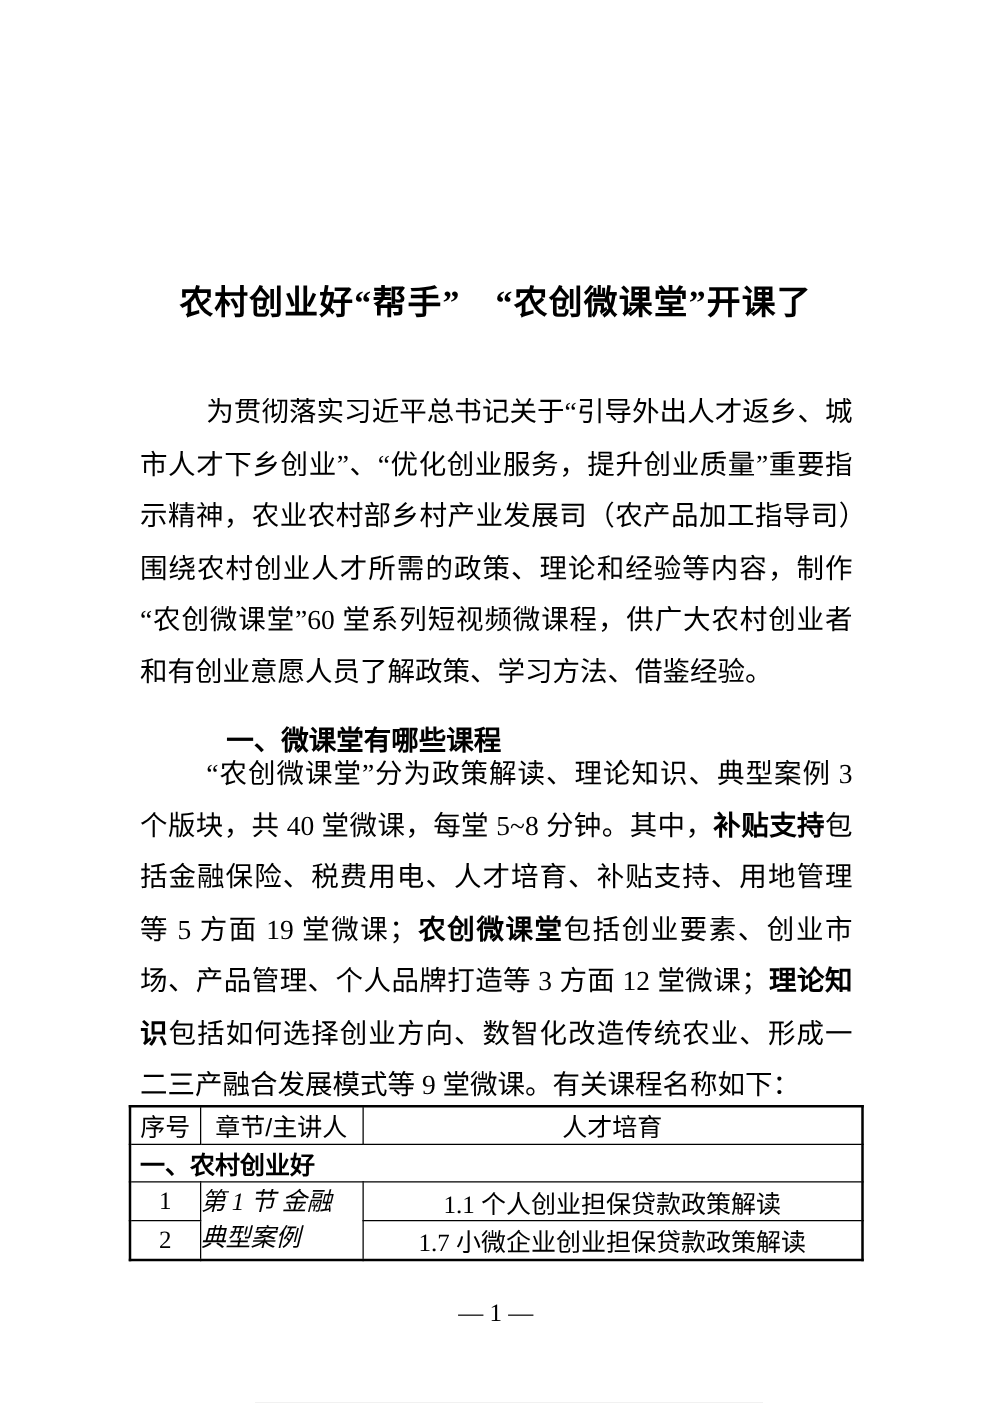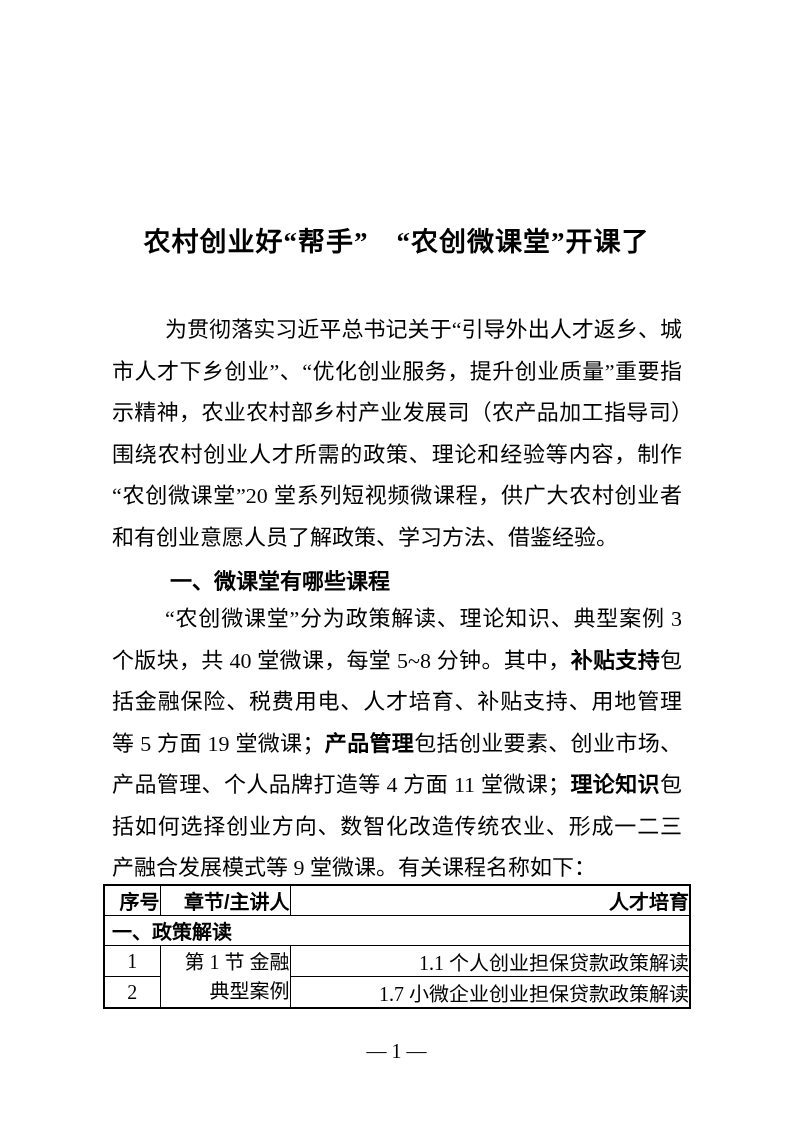--- a/index.html
+++ b/index.html
@@ -40,21 +40,21 @@
   #para2 { top: 598px; }
   .para b {
     font-family: "Liberation Sans", "DejaVu Sans", sans-serif;
     font-weight: bold;
   }
   .heading {
     position: absolute;
     top: 556px;
     left: 112px;
     width: 570px;
-    margin: 5px;
+    margin: 16px;
     padding-left: 53px;
     font-size: 22px;
     line-height: 41.5px;
     font-weight: bold;
     font-family: "Liberation Sans", "DejaVu Sans", sans-serif;
   }
   table.course-table {
     position: absolute;
     top: 884px;
     left: 103px;
@@ -68,44 +68,45 @@
     border: 1px solid #000;
     padding: 0;
     font-size: 20px;
     vertical-align: middle;
   }
   col.c-no { width: 56px; }
   col.c-chapter { width: 130px; }
   col.c-course { width: 400px; }
   tr.header-row th {
     height: 26px;
-    font-weight: bold;
+    font-weight: normal;
     font-family: "Liberation Sans", "DejaVu Sans", sans-serif;
-    text-align: right;
+    text-align: center;
   }
   tr.section-row td {
     height: 29px;
     font-weight: bold;
     font-family: "Liberation Sans", "DejaVu Sans", sans-serif;
     text-align: left;
     padding-left: 7px;
   }
   tr.data-row td { height: 30px; }
   td.no-cell {
     text-align: center;
     font-size: 18px;
     font-family: "Liberation Serif", "DejaVu Serif", serif;
   }
   td.chapter-cell {
-    text-align: right;
+    text-align: left;
     font-family: "Liberation Serif", "DejaVu Serif", serif;
     line-height: 29px;
+    font-style: italic;
   }
   td.course-cell {
-    text-align: right;
+    text-align: center;
     padding-left: 8px;
     font-family: "Liberation Serif", "DejaVu Serif", serif;
     margin-left: 20px;
   }
   .footer {
     position: absolute;
     top: 1040px;
     left: 0;
     width: 100%;
     text-align: center;
@@ -113,40 +114,40 @@
     font-family: "Liberation Serif", "DejaVu Serif", serif;
   }
 </style>
 </head>
 <body>
 
 <div class="page">
 
   <h1 class="title">农村创业好“帮手”　“农创微课堂”开课了</h1>
 
-  <p class="para" id="para1">为贯彻落实习近平总书记关于“引导外出人才返乡、城市人才下乡创业”、“优化创业服务，提升创业质量”重要指示精神，农业农村部乡村产业发展司（农产品加工指导司）围绕农村创业人才所需的政策、理论和经验等内容，制作“农创微课堂”20 堂系列短视频微课程，供广大农村创业者和有创业意愿人员了解政策、学习方法、借鉴经验。</p>
+  <p class="para" id="para1">为贯彻落实习近平总书记关于“引导外出人才返乡、城市人才下乡创业”、“优化创业服务，提升创业质量”重要指示精神，农业农村部乡村产业发展司（农产品加工指导司）围绕农村创业人才所需的政策、理论和经验等内容，制作“农创微课堂”60 堂系列短视频微课程，供广大农村创业者和有创业意愿人员了解政策、学习方法、借鉴经验。</p>
 
   <h2 class="heading">一、微课堂有哪些课程</h2>
 
-  <p class="para" id="para2"><span>“农创微课堂”分为政策解读、理论知识、典型案例 3 个版块，共 40 堂微课，每堂 5~8 分钟。其中，</span><b>补贴支持</b><span>包括金融保险、税费用电、人才培育、补贴支持、用地管理等 5 方面 19 堂微课；</span><b>产品管理</b><span>包括创业要素、创业市场、产品管理、个人品牌打造等 4 方面 11 堂微课；</span><b>理论知识</b><span>包括如何选择创业方向、数智化改造传统农业、形成一二三产融合发展模式等 9 堂微课。有关课程名称如下：</span></p>
+  <p class="para" id="para2"><span>“农创微课堂”分为政策解读、理论知识、典型案例 3 个版块，共 40 堂微课，每堂 5~8 分钟。其中，</span><b>补贴支持</b><span>包括金融保险、税费用电、人才培育、补贴支持、用地管理等 5 方面 19 堂微课；</span><b>农创微课堂</b><span>包括创业要素、创业市场、产品管理、个人品牌打造等 3 方面 12 堂微课；</span><b>理论知识</b><span>包括如何选择创业方向、数智化改造传统农业、形成一二三产融合发展模式等 9 堂微课。有关课程名称如下：</span></p>
 
   <table class="course-table">
     <colgroup>
       <col class="c-no">
       <col class="c-chapter">
       <col class="c-course">
     </colgroup>
     <tbody>
       <tr class="header-row">
         <th>序号</th>
         <th>章节/主讲人</th>
         <th>人才培育</th>
       </tr>
       <tr class="section-row">
-        <td colspan="3">一、政策解读</td>
+        <td colspan="3">一、农村创业好</td>
       </tr>
       <tr class="data-row">
         <td class="no-cell">1</td>
         <td class="chapter-cell" rowspan="2">
           <div>第 1 节 金融</div>
           <div>典型案例</div>
         </td>
         <td class="course-cell">1.1 个人创业担保贷款政策解读</td>
       </tr>
       <tr class="data-row">

